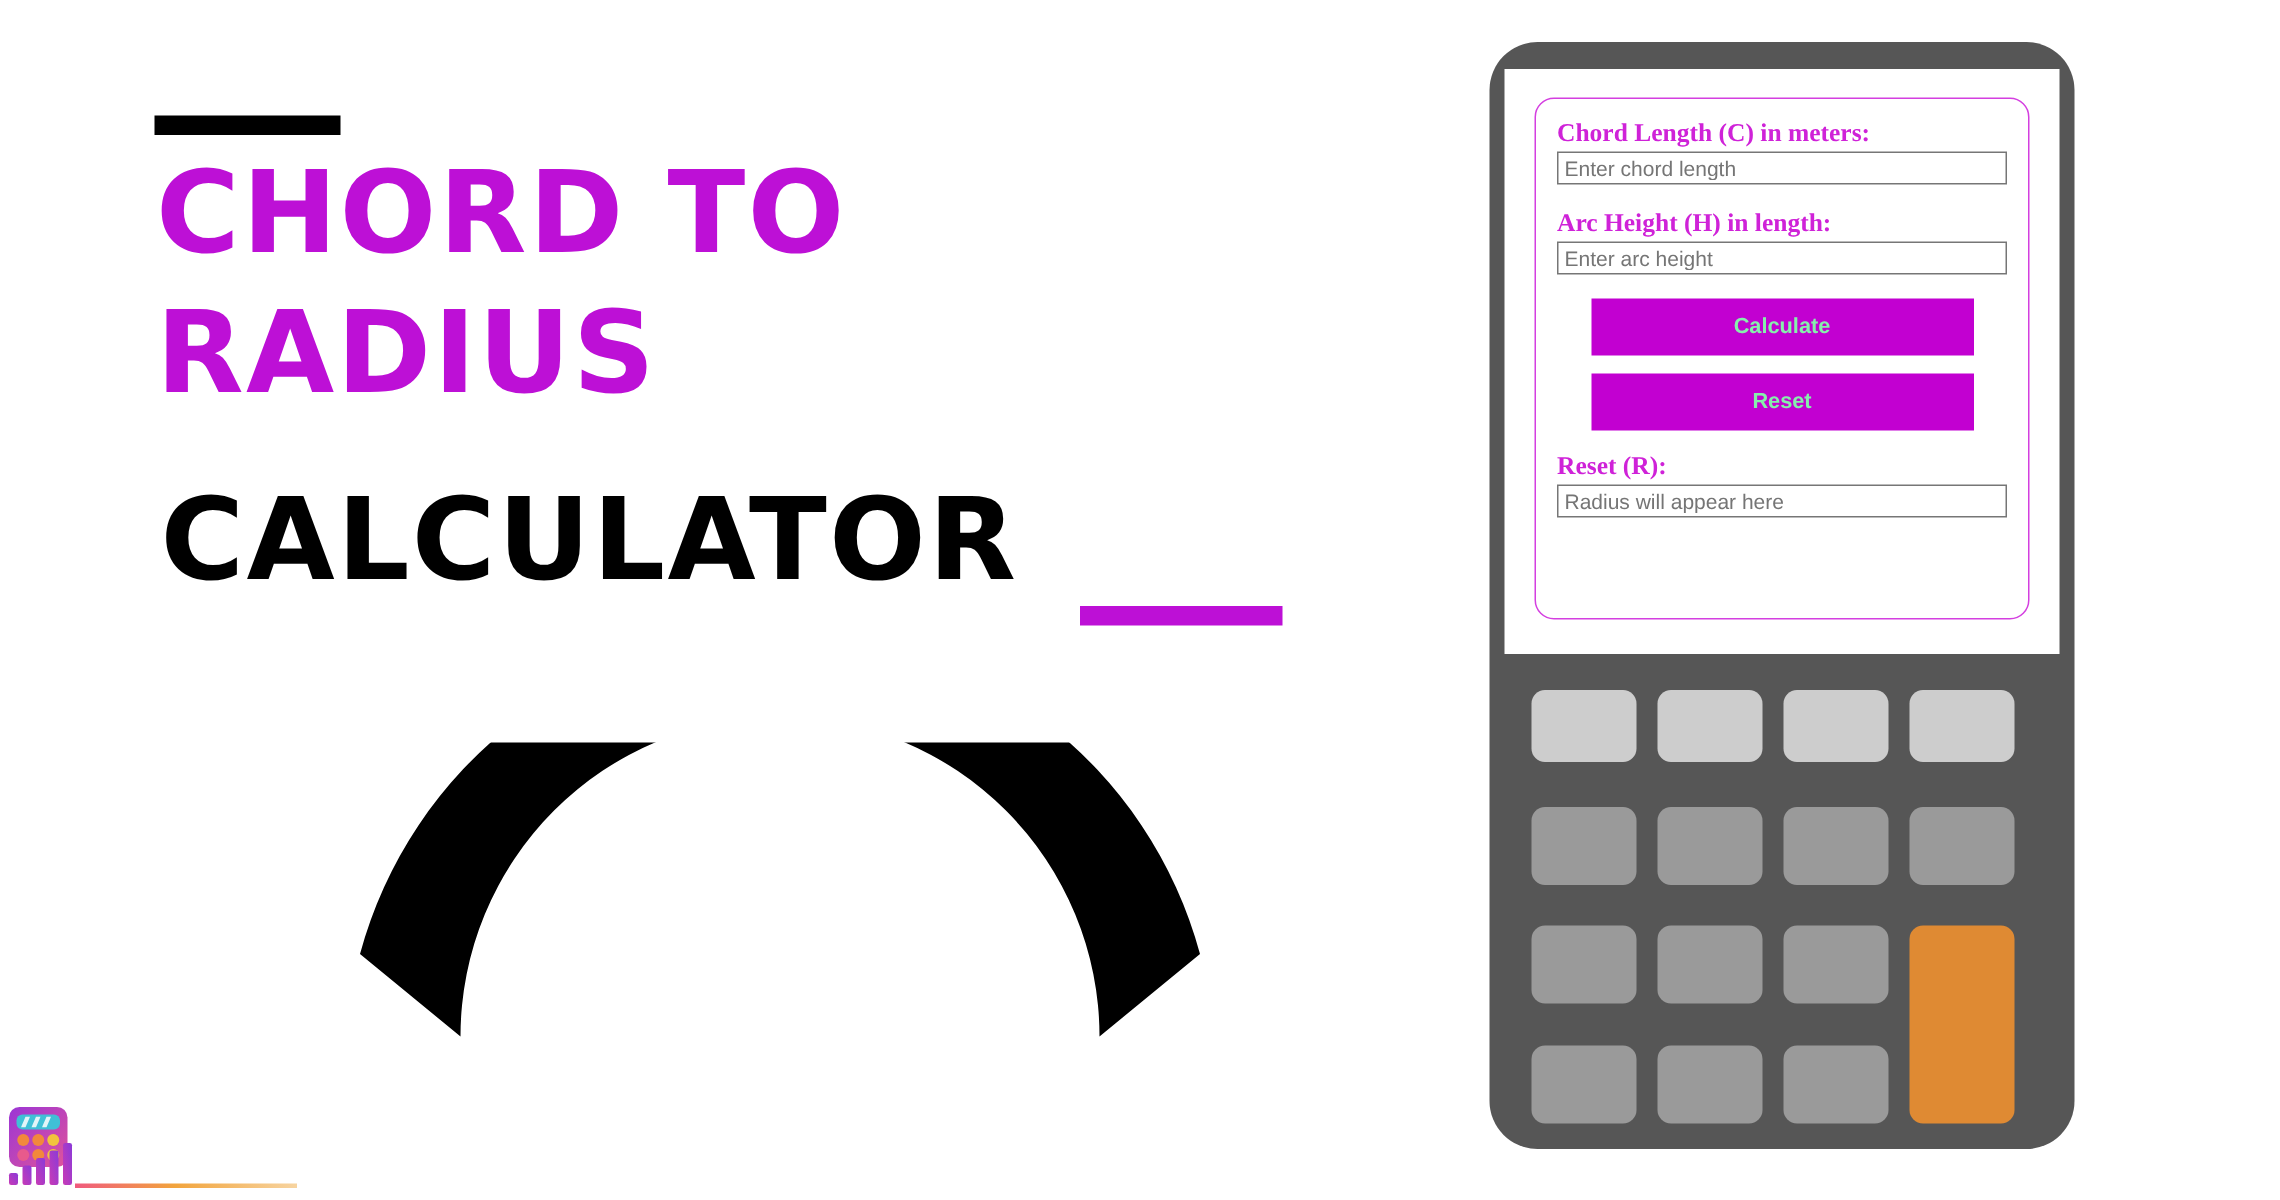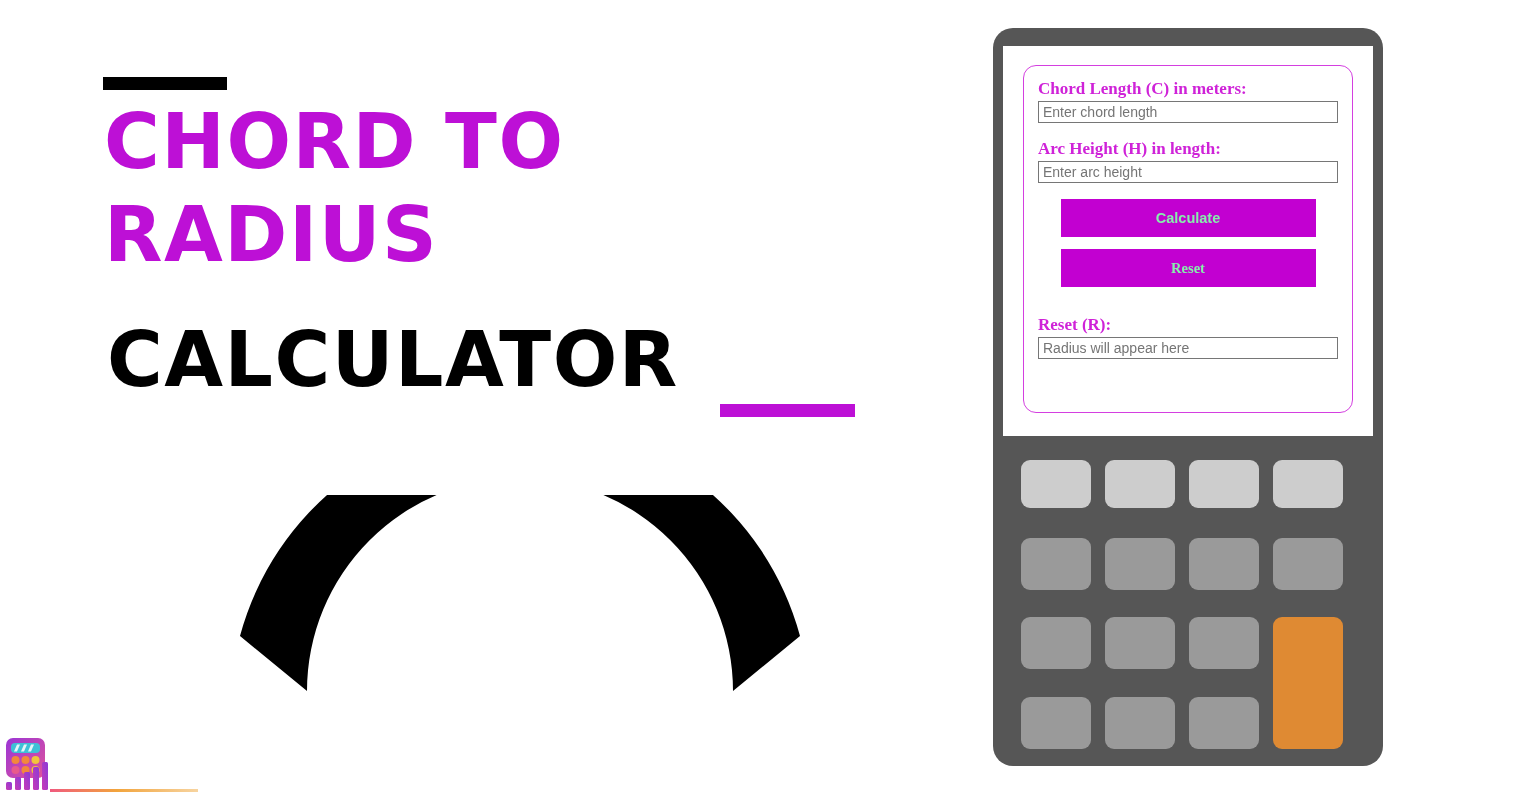--- a/index.html
+++ b/index.html
@@ -112,21 +112,21 @@
   }
 
   
   #calculator {
     position: absolute;
     left: 993px;
     top: 28px;
     width: 390px;
     height: 738px;
     background: #565656;
-    border-radius: 20px;
+    border-radius: 32px;
   }
 
   
   #screen-panel {
     position: absolute;
     left: 10px;
     top: 18px;
     width: 370px;
     height: 390px;
     background: #ffffff;
@@ -186,21 +186,21 @@
     border: none;
     border-radius: 0;
     color: #86efac;
     font-family: "Liberation Sans", sans-serif;
     font-weight: 700;
     font-size: 14.5px;
     cursor: pointer;
     padding: 0;
   }
   #button-stack { margin-top: 2px; }
-  #reset-button { margin-bottom: 28px; font-family: Liberation Serif, serif; }
+  #reset-button { margin-bottom: 14px; }
 
   
   #keypad {
     position: absolute;
     left: 28px;
     top: 432px;
     width: 334px;
     height: 290px;
   }
   .key {

